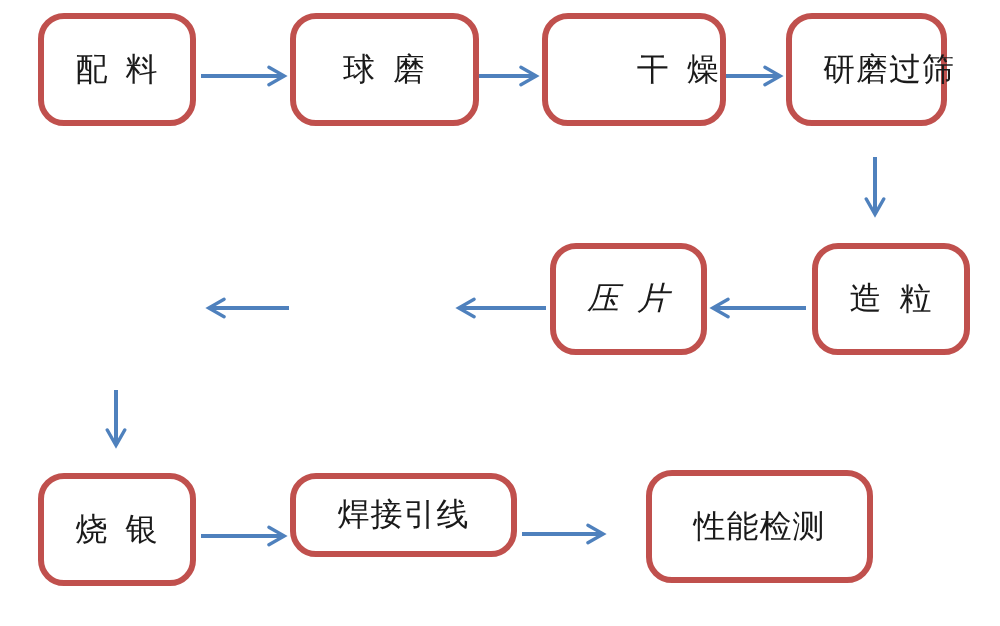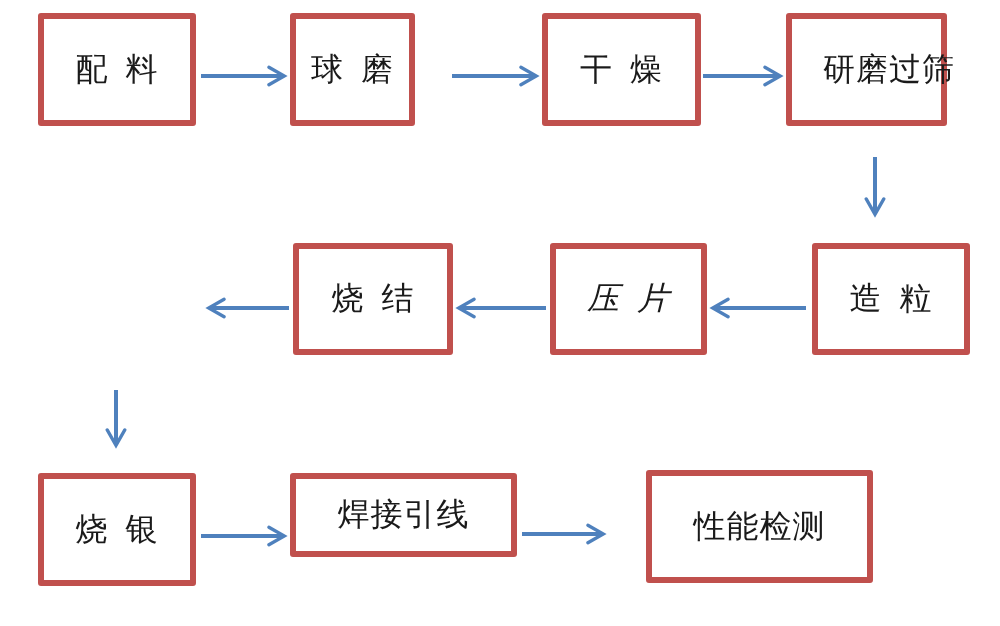--- a/index.html
+++ b/index.html
@@ -14,21 +14,21 @@
     position: relative;
     width: 1000px;
     height: 626px;
     background: var(--bg);
     overflow: hidden;
     font-family: "DejaVu Serif", "Liberation Serif", serif;
   }
   .node {
     position: absolute;
     border: 6px solid var(--node-border);
-    border-radius: 3px;
+    border-radius: 26px;
     background: var(--bg);
     display: flex;
     align-items: center;
     justify-content: center;
     color: var(--text);
     font-size: 32px;
     word-spacing: 6px;
     letter-spacing: 1px;
     white-space: nowrap;
   }
@@ -60,38 +60,35 @@
     <line x1="546" y1="308" x2="462" y2="308" marker-end="url(#head)"></line>
     <line x1="289" y1="308" x2="212" y2="308" marker-end="url(#head)"></line>
     <line x1="116" y1="390" x2="116" y2="442" marker-end="url(#head)"></line>
     <line x1="201" y1="536" x2="281" y2="536" marker-end="url(#head)"></line>
     <line x1="522" y1="534" x2="600" y2="534" marker-end="url(#head)"></line>
   </svg>
 
   <div class="node" style="left:38px;  top:13px;  width:158px; height:113px;">
     <span>配 料</span>
   </div>
-  <div class="node" style="left:290px; top:13px;  width:125px; height:113px;">
+  <div class="node" style="left:290px; top:13px;  width:189px; height:113px;">
     <span>球 磨</span>
   </div>
-  <div class="node" style="left:542px; top:13px;  width:159px; height:113px;">
+  <div class="node" style="left:542px; top:13px;  width:184px; height:113px;justify-content:flex-end;">
     <span>干 燥</span>
   </div>
   <div class="node" style="left:786px; top:13px;  width:161px; height:113px;padding-left:45px;">
     <span>研磨过筛</span>
   </div>
 
   <div class="node" style="left:812px; top:243px; width:158px; height:112px;">
     <span>造 粒</span>
   </div>
   <div class="node" style="left:550px; top:243px; width:157px; height:112px;font-style:italic;">
     <span>压 片</span>
-  </div>
-  <div class="node" style="left:293px; top:243px; width:160px; height:112px;">
-    <span>烧 结</span>
   </div>
 
   <div class="node" style="left:38px;  top:473px; width:158px; height:113px;">
     <span>烧 银</span>
   </div>
   <div class="node" style="left:290px; top:473px; width:227px; height:84px;text-align:center;">
     <span>焊接引线</span>
   </div>
   <div class="node" style="left:610px; top:470px; width:227px; height:113px;margin-left:36px;">
     <span>性能检测</span>

